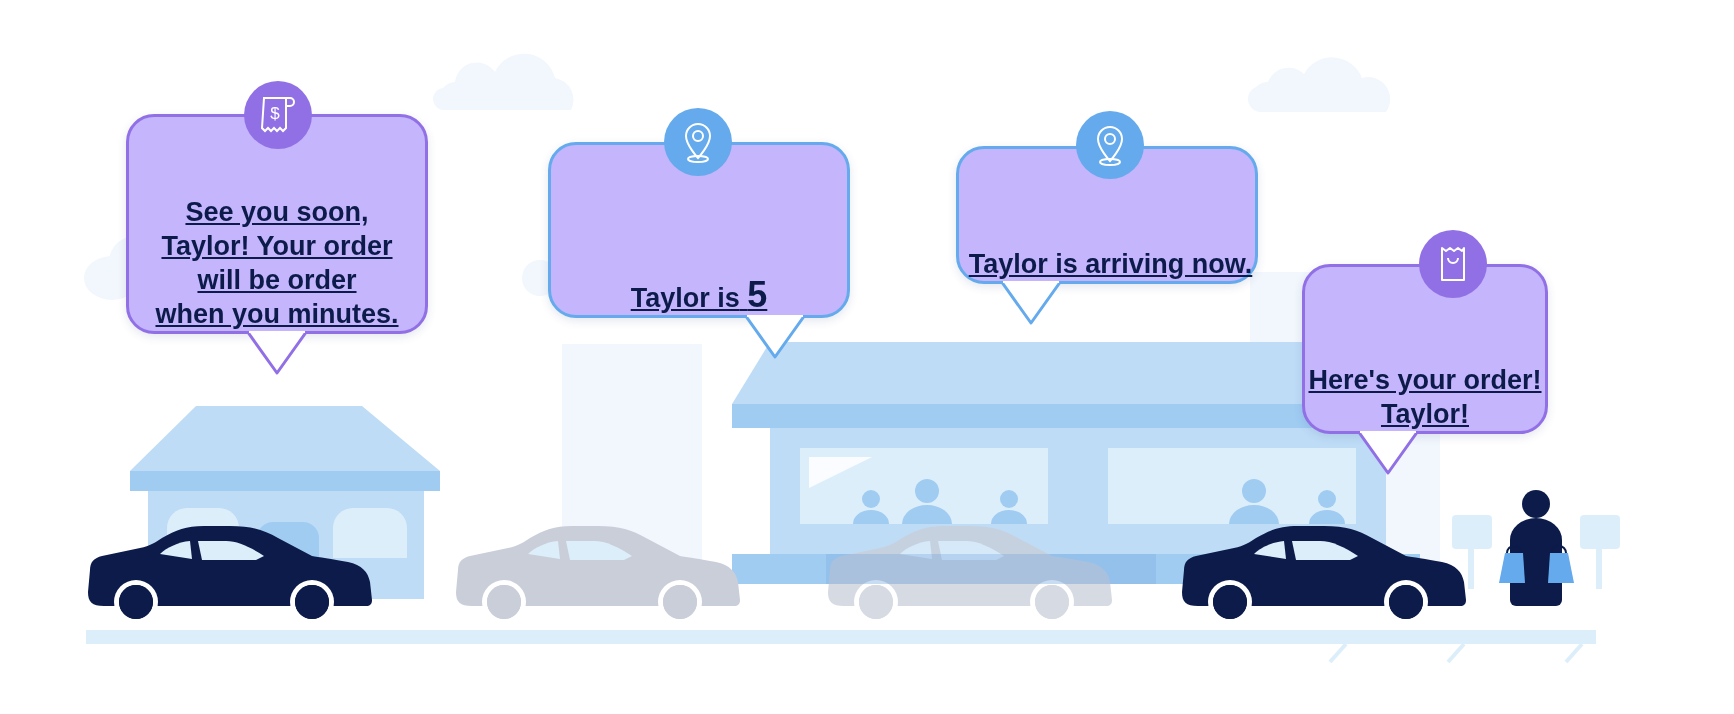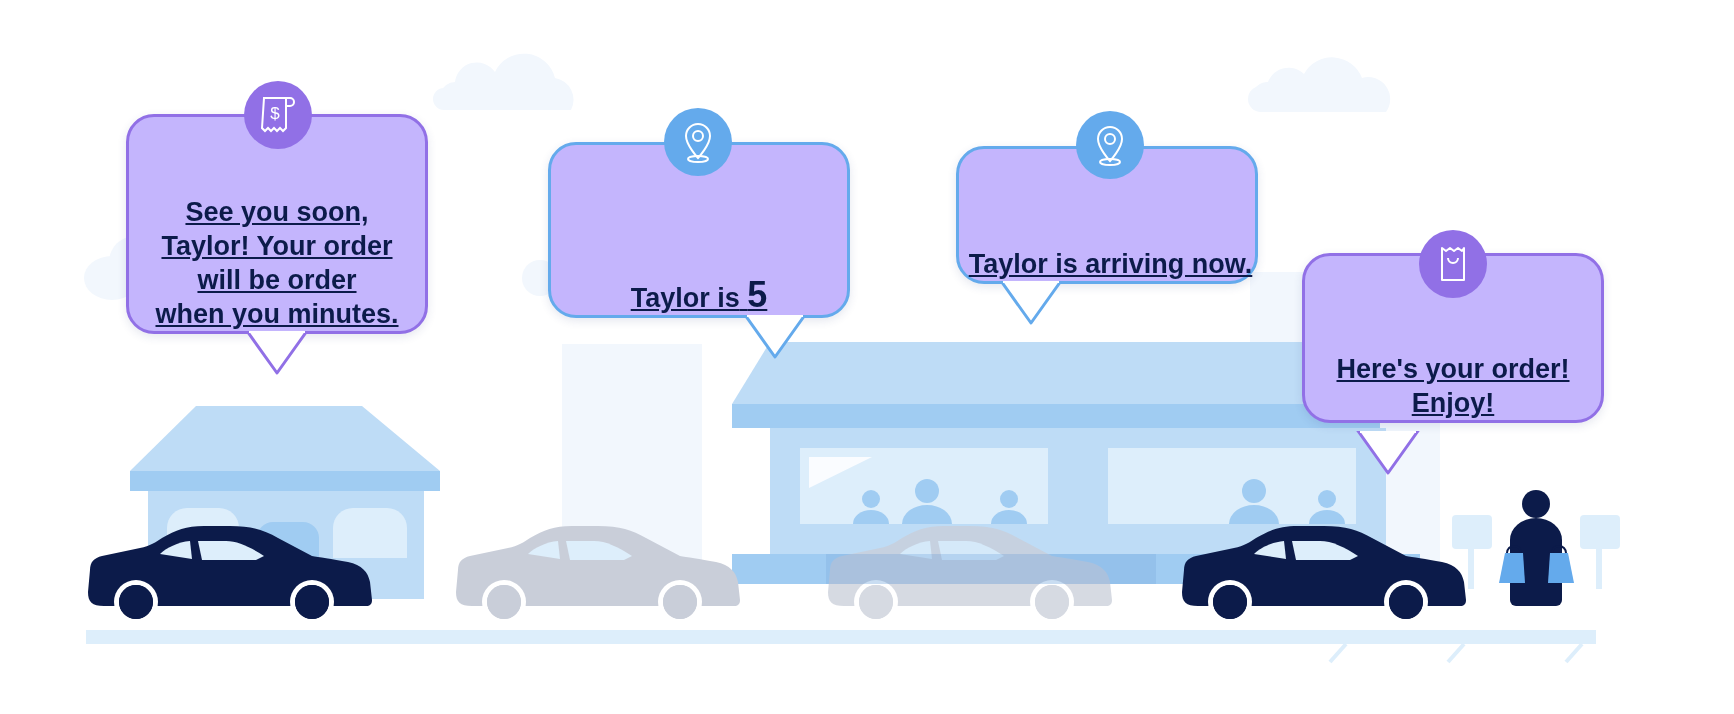--- a/index.html
+++ b/index.html
@@ -188,24 +188,24 @@
     <rect x="4" y="-4" width="56" height="6" fill="#ffffff"></rect>
   </svg>
   <div class="badge blue" style="left:1076px;top:111px;">
     <svg width="36" height="44" viewBox="0 0 36 44">
       <path d="M18,4 a12,12 0 0 1 12,12 c0,9 -12,22 -12,22 c0,0 -12,-13 -12,-22 a12,12 0 0 1 12,-12 z" fill="none" stroke="#fff" stroke-width="2"></path>
       <circle cx="18" cy="16" r="5" fill="none" stroke="#fff" stroke-width="2"></circle>
       <ellipse cx="18" cy="39" rx="10" ry="3" fill="none" stroke="#fff" stroke-width="2"></ellipse>
     </svg>
   </div>
 
-  <div class="bubble purple" style="left:1302px;top:253px;width:302px;height:170px;">
+  <div class="bubble purple" style="left:1302px;top:264px;width:246px;height:170px;">
     <div class="msg">
       <div>Here's your order!</div>
-      <div>Enjoy!</div>
+      <div>Taylor!</div>
     </div>
   </div>
   <svg class="tail" width="64" height="46" style="left:1356px;top:431px;">
     <polygon points="2,0 62,0 32,42" fill="#ffffff" stroke="#9170e6" stroke-width="3" stroke-linejoin="round"></polygon>
     <rect x="4" y="-4" width="56" height="6" fill="#ffffff"></rect>
   </svg>
   <div class="badge purple" style="left:1419px;top:230px;">
     <svg width="36" height="42" viewBox="0 0 36 42">
       <path d="M7,5 l4,3 4,-3 4,3 4,-3 4,3 2,-3 v32 h-22 z" fill="none" stroke="#fff" stroke-width="2" stroke-linejoin="round"></path>
       <path d="M13,15 a5,5 0 0 0 10,0" fill="none" stroke="#fff" stroke-width="2"></path>

